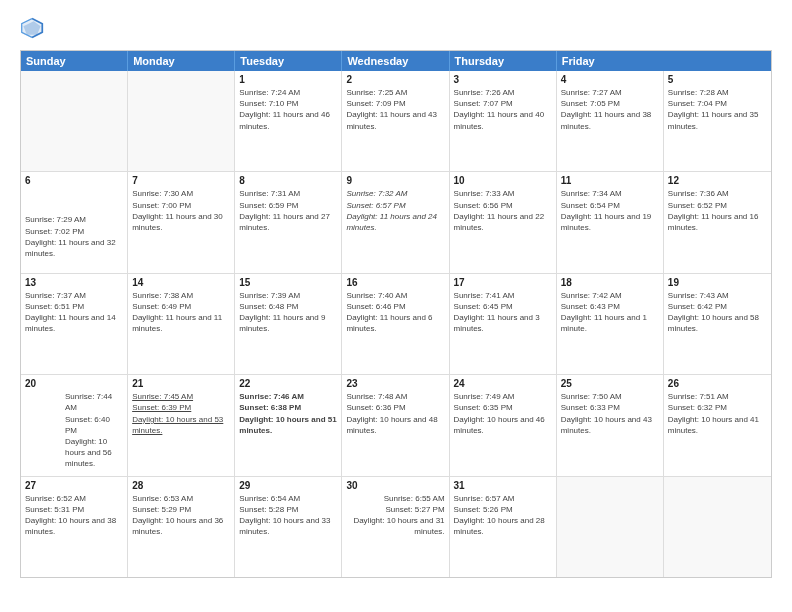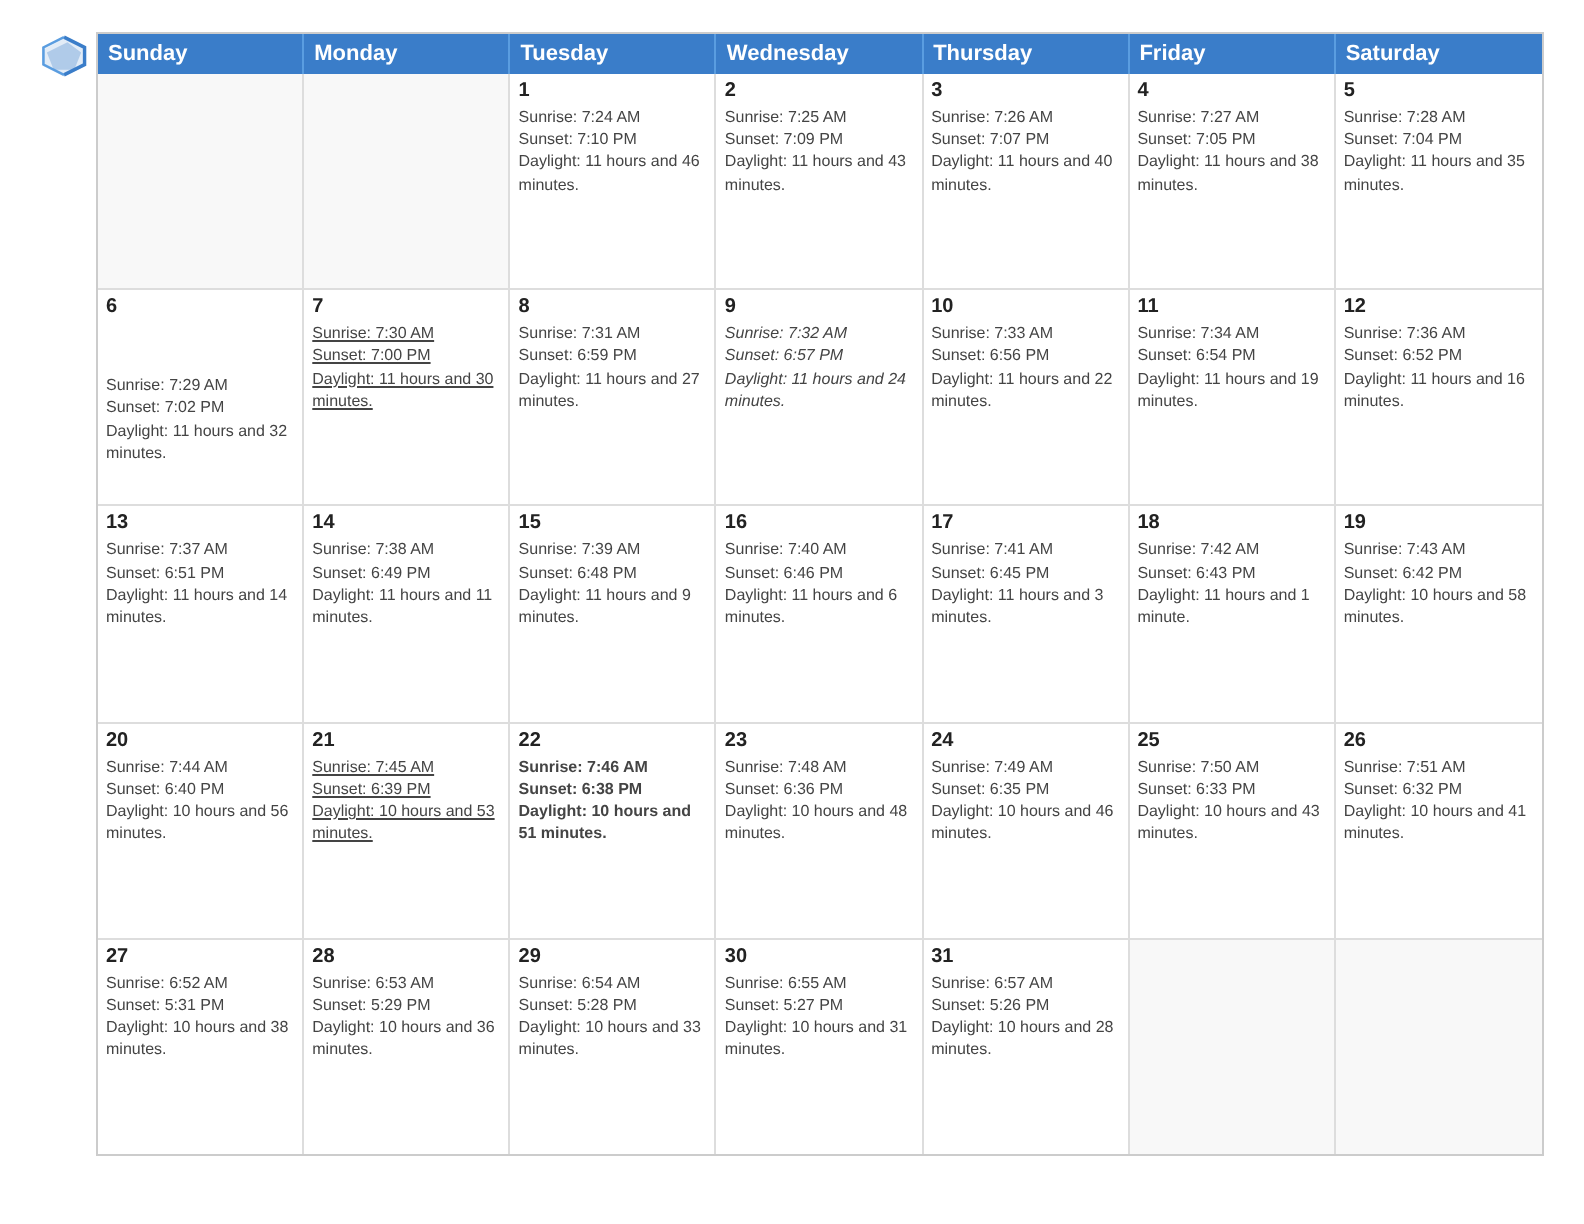--- a/index.html
+++ b/index.html
@@ -8,21 +8,21 @@
       background: #fff;
       width: 792px;
       height: 612px;
       overflow: hidden;
     }
     .page {
       width: 792px;
       height: 588px;
       padding: 16px 20px 10px 20px;
       display: flex;
-      flex-direction: row;
+      flex-direction: column;
     }
     .header {
       display: flex;
       justify-content: space-between;
       align-items: flex-start;
       margin-bottom: 10px;
     }
     .logo {
       display: flex;
       align-items: center;
@@ -132,21 +132,20 @@
   </div>
 
   <div class="calendar">
     <div class="cal-header-row">
     <div class="cal-header-cell">Sunday</div>
         <div class="cal-header-cell">Monday</div>
         <div class="cal-header-cell">Tuesday</div>
         <div class="cal-header-cell">Wednesday</div>
         <div class="cal-header-cell">Thursday</div>
         <div class="cal-header-cell">Friday</div>
-        <div class="cal-header-cell">Saturday</div>
       </div>
     <div class="cal-body">
     <div class="cal-week">
           <div class="cal-cell empty"></div>
           <div class="cal-cell empty"></div>
           <div class="cal-cell">
             <div class="day-num">1</div>
             <div class="day-info" style="white-space: pre-line;">Sunrise: 7:24 AM
 Sunset: 7:10 PM
 Daylight: 11 hours and 46 minutes.</div>
@@ -178,21 +177,21 @@
         </div>
         <div class="cal-week">
           <div class="cal-cell">
             <div class="day-num">6</div>
             <div class="day-info" style="white-space: pre-line; margin-top: 28px;">Sunrise: 7:29 AM
 Sunset: 7:02 PM
 Daylight: 11 hours and 32 minutes.</div>
           </div>
           <div class="cal-cell">
             <div class="day-num">7</div>
-            <div class="day-info" style="white-space: pre-line; text-decoration: underline;">Sunrise: 7:30 AM
+            <div class="day-info" style="white-space: pre-line;">Sunrise: 7:30 AM
 Sunset: 7:00 PM
 Daylight: 11 hours and 30 minutes.</div>
           </div>
           <div class="cal-cell">
             <div class="day-num">8</div>
             <div class="day-info" style="white-space: pre-line;">Sunrise: 7:31 AM
 Sunset: 6:59 PM
 Daylight: 11 hours and 27 minutes.</div>
           </div>
           <div class="cal-cell">
@@ -260,21 +259,21 @@
           <div class="cal-cell">
             <div class="day-num">19</div>
             <div class="day-info" style="white-space: pre-line;">Sunrise: 7:43 AM
 Sunset: 6:42 PM
 Daylight: 10 hours and 58 minutes.</div>
           </div>
         </div>
         <div class="cal-week">
           <div class="cal-cell">
             <div class="day-num">20</div>
-            <div class="day-info" style="white-space: pre-line;">Sunrise: 7:44 AM
+            <div class="day-info" style="white-space: pre-line; margin-left: 40px;">Sunrise: 7:44 AM
 Sunset: 6:40 PM
 Daylight: 10 hours and 56 minutes.</div>
           </div>
           <div class="cal-cell">
             <div class="day-num">21</div>
             <div class="day-info" style="white-space: pre-line; text-decoration: underline;">Sunrise: 7:45 AM
 Sunset: 6:39 PM
 Daylight: 10 hours and 53 minutes.</div>
           </div>
           <div class="cal-cell">
@@ -322,21 +321,21 @@
 Daylight: 10 hours and 36 minutes.</div>
           </div>
           <div class="cal-cell">
             <div class="day-num">29</div>
             <div class="day-info" style="white-space: pre-line;">Sunrise: 6:54 AM
 Sunset: 5:28 PM
 Daylight: 10 hours and 33 minutes.</div>
           </div>
           <div class="cal-cell">
             <div class="day-num">30</div>
-            <div class="day-info" style="white-space: pre-line;">Sunrise: 6:55 AM
+            <div class="day-info" style="white-space: pre-line; text-align: right;">Sunrise: 6:55 AM
 Sunset: 5:27 PM
 Daylight: 10 hours and 31 minutes.</div>
           </div>
           <div class="cal-cell">
             <div class="day-num">31</div>
             <div class="day-info" style="white-space: pre-line;">Sunrise: 6:57 AM
 Sunset: 5:26 PM
 Daylight: 10 hours and 28 minutes.</div>
           </div>
           <div class="cal-cell empty"></div>

